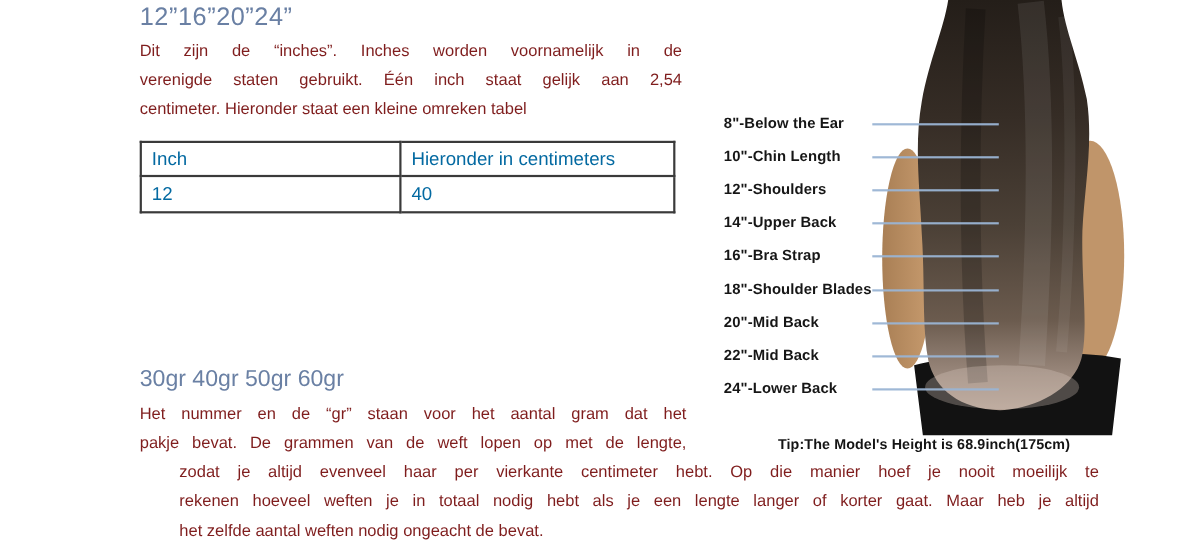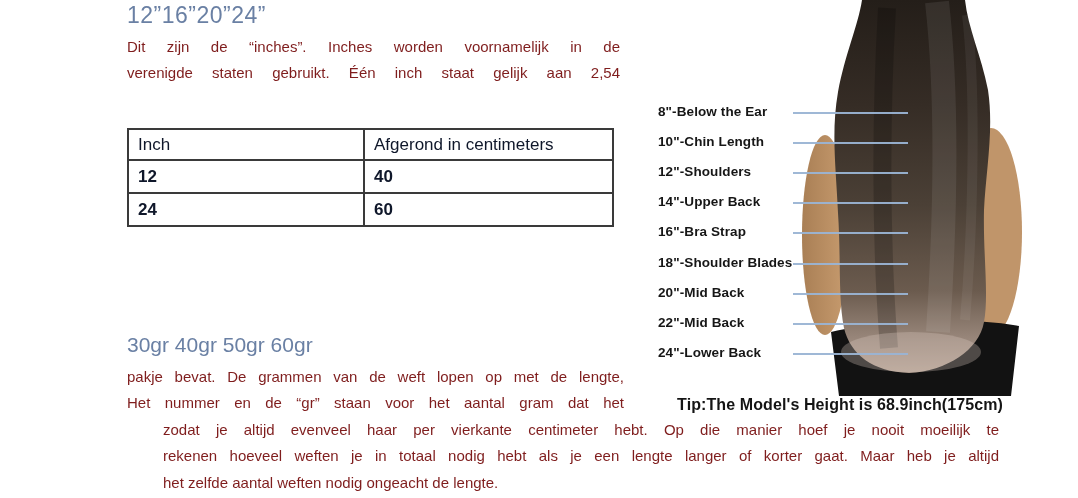--- a/index.html
+++ b/index.html
@@ -29,94 +29,91 @@
     font-size:21px;font-weight:500;
     color:#6a80a4;
   }
   .p2{top:364px;width:497px;}
   .p3{top:417px;width:836px;margin-left:36px;}
   
   table.conv{
     position:absolute;left:127px;top:128px;
     border-collapse:collapse;table-layout:fixed;
     width:463px;
-    font-size:17px;color:#0f172a;
+    font-size:17px;color:#0369a1;
   }
   table.conv th, table.conv td{
     border:2px solid #3a3a3a;
     font-weight:400;text-align:left;
     padding:0 0 0 9px;vertical-align:middle;
   }
   table.conv th{height:29px;}
-  table.conv td{height:31px;font-weight:bold;}
+  table.conv td{height:31px;}
   .colInch{width:225px;}
   .colCm{width:238px;}
   
   .marker-row{
     position:absolute;left:658px;width:256px;height:18px;
   }
   .marker-label{
     position:absolute;left:0;top:0;
     font-size:13.5px;font-weight:700;color:#161616;
     white-space:nowrap;letter-spacing:0.1px;
   }
   .marker-line{
     position:absolute;left:135px;top:8px;width:115px;height:2px;
     background:rgba(154,180,212,0.95);
   }
   .tip{
     position:absolute;left:664px;top:396px;width:352px;
     text-align:center;
-    font-size:16px;font-weight:700;color:#141414;
+    font-size:13px;font-weight:700;color:#141414;
     letter-spacing:0.1px;
   }
   .photo{
     position:absolute;left:795px;top:0;width:240px;height:396px;
   }
 </style>
 </head>
 <body>
 
 <div class="page">
 
   <div class="h1">12”16”20”24”</div>
 
   <div class="para p1">
     <div class="jline">Dit zijn de “inches”. Inches worden voornamelijk in de</div>
     <div class="jline">verenigde staten gebruikt. Één inch staat gelijk aan 2,54</div>
+    <div class="lline">centimeter.  Hieronder staat een kleine omreken tabel</div>
   </div>
 
   <table class="conv">
     <tbody>
         <tr>
       <th class="colInch">Inch</th>
-      <th class="colCm">Afgerond in centimeters</th>
+      <th class="colCm">Hieronder in centimeters</th>
     </tr>
     <tr>
       <td>12</td>
       <td>40</td>
-    </tr>
-    <tr>
-      <td>24</td>
-      <td>60</td>
     </tr>
   </tbody>
     </table>
 
   <div class="h2">30gr 40gr 50gr 60gr</div>
 
   <div class="para p2">
+    <div class="jline">Het nummer en de “gr” staan voor het aantal gram dat het</div>
     <div class="jline">pakje bevat. De grammen van de weft lopen op met de lengte,</div>
-    <div class="jline">Het nummer en de “gr” staan voor het aantal gram dat het</div>
   </div>
 
   <div class="para p3">
     <div class="jline">zodat je altijd evenveel haar per vierkante centimeter hebt. Op die manier hoef je nooit moeilijk te</div>
     <div class="jline">rekenen hoeveel weften je in totaal nodig hebt als je een lengte langer of korter gaat. Maar heb je altijd</div>
-    <div class="lline">het zelfde aantal weften nodig ongeacht de lengte.</div>
+    <div class="lline">het zelfde aantal weften nodig ongeacht de bevat.</div>
   </div>
 
   <svg class="photo" viewBox="0 0 240 396" xmlns="http://www.w3.org/2000/svg">
     <defs>
       <linearGradient id="hairGrad" x1="0" y1="0" x2="0" y2="1">
         <stop offset="0" stop-color="#241e19"></stop>
         <stop offset="0.28" stop-color="#352c25"></stop>
         <stop offset="0.55" stop-color="#4b4036"></stop>
         <stop offset="0.78" stop-color="#6b5b4e"></stop>
         <stop offset="0.91" stop-color="#99877b"></stop>

